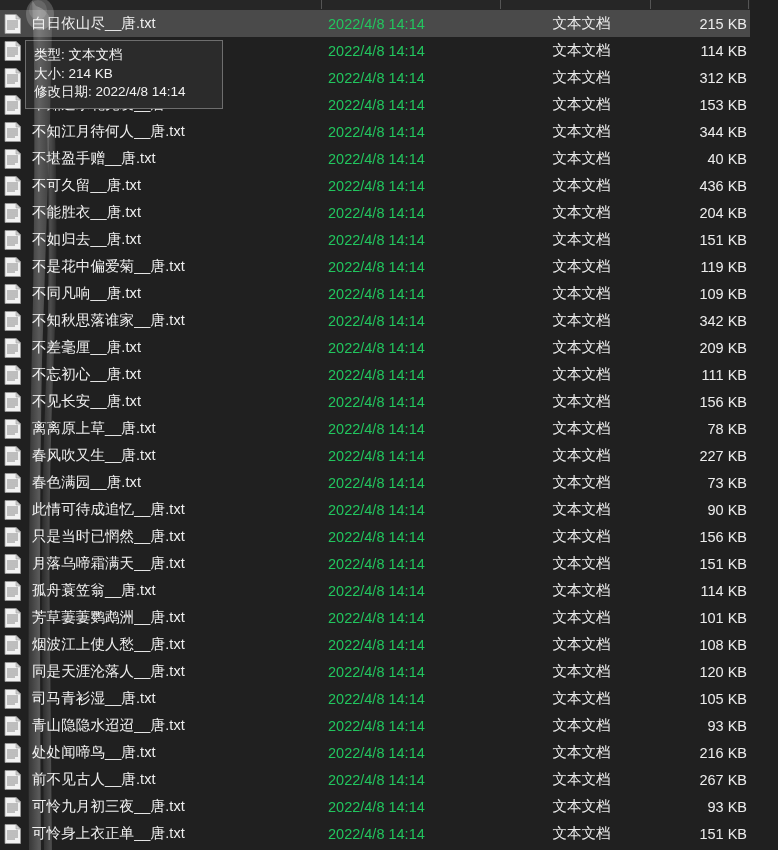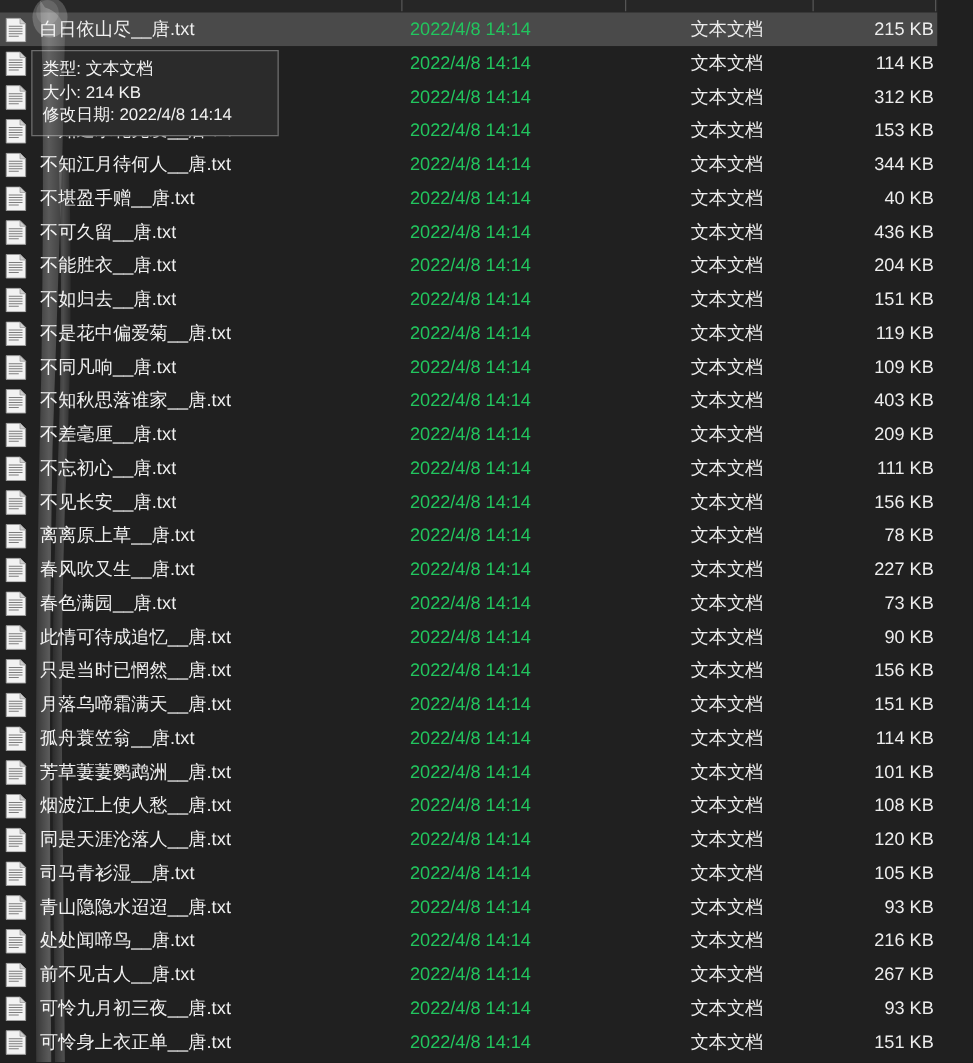--- a/index.html
+++ b/index.html
@@ -408,21 +408,21 @@
               <line x1="3" y1="9" x2="14" y2="9"></line>
               <line x1="3" y1="11" x2="14" y2="11"></line>
               <line x1="3" y1="13" x2="14" y2="13"></line>
               <line x1="3" y1="15" x2="11" y2="15"></line>
             </g>
           </svg>
           <span class="name-text">不知秋思落谁家__唐.txt</span>
         </div>
         <div class="cell-date">2022/4/8 14:14</div>
         <div class="cell-type">文本文档</div>
-        <div class="cell-size">403 KB</div>
+        <div class="cell-size">342 KB</div>
       </div>
       <div class="file-row">
         <div class="cell-name">
           <svg class="file-icon" viewBox="0 0 18 20">
             <path d="M1 0.5 H12 L16.5 5 V19.5 H1 Z" fill="#f2f2f2" stroke="#9a9a9a" stroke-width="0.8"></path>
             <path d="M12 0.5 L16.5 5 H12 Z" fill="#cfcfcf" stroke="#9a9a9a" stroke-width="0.6"></path>
             <g stroke="#7d7d7d" stroke-width="0.9">
               <line x1="3" y1="7" x2="14" y2="7"></line>
               <line x1="3" y1="9" x2="14" y2="9"></line>
               <line x1="3" y1="11" x2="14" y2="11"></line>

